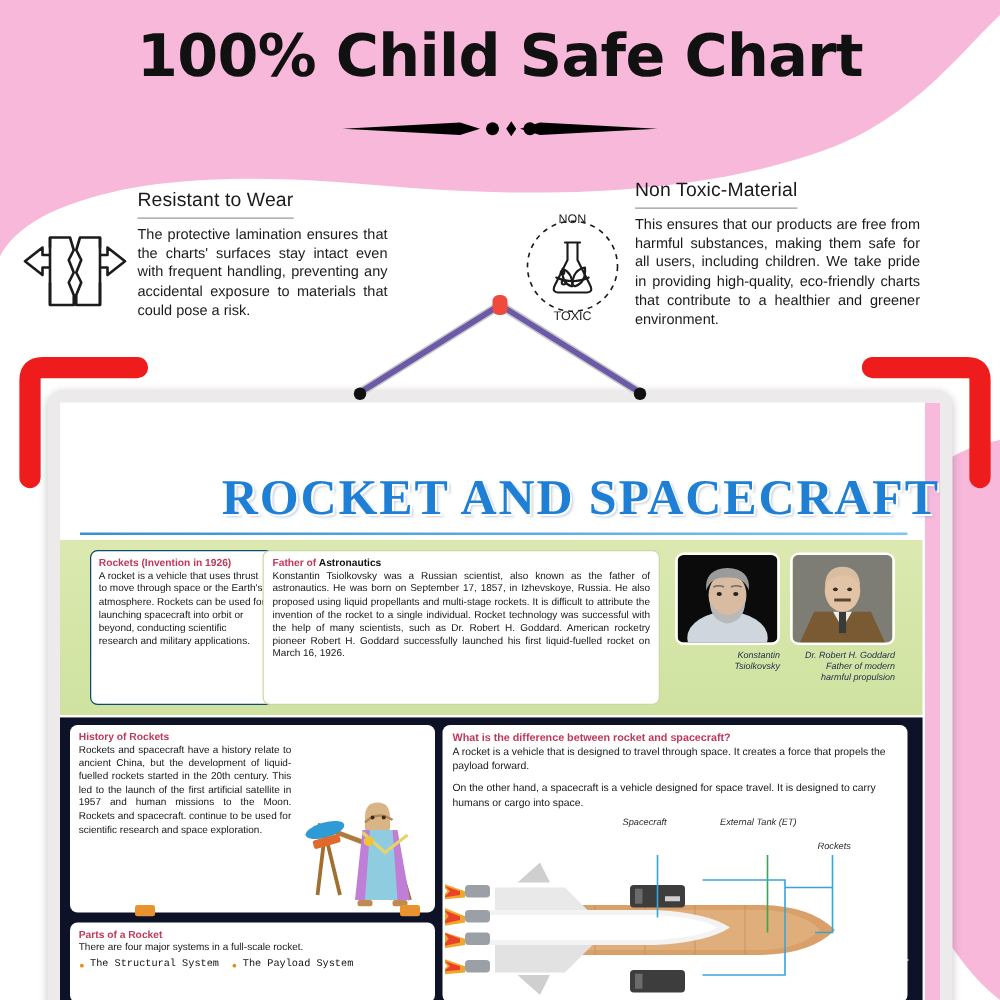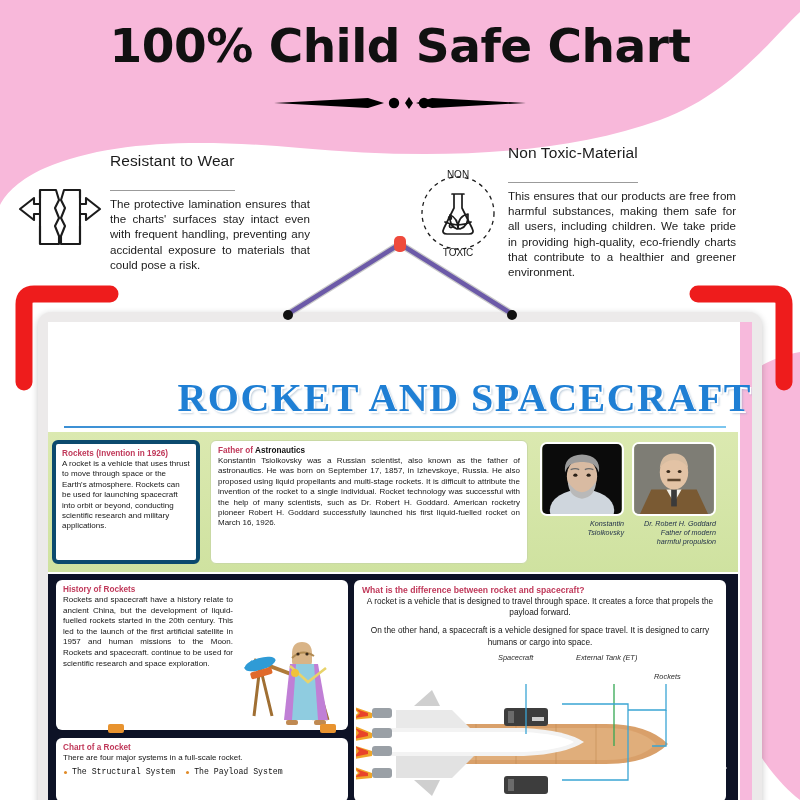--- a/index.html
+++ b/index.html
@@ -28,21 +28,21 @@
     white-space: nowrap;
   }
   .divider-orn { position: absolute; top: 92px; left: 272px; z-index: 4; }
 
   
   .feature { position: absolute; z-index: 4; }
   .feature .ftitle {
     font-size: 15.5px;
     color: #1b1b1b;
     border-bottom: 1.6px solid #9b9b9b;
-    padding-bottom: 20px;
+    padding-bottom: 4px;
     display: inline-block;
     margin-bottom: 5px;
     font-weight: 400;
     letter-spacing: .1px;
   }
   .feature .fbody {
     font-size: 11.6px;
     line-height: 15.2px;
     color: #1b1b1b;
     text-align: justify;
@@ -112,23 +112,23 @@
   }
   .card {
     position: absolute;
     background: #ffffff;
     border-radius: 6px;
     z-index: 3;
     overflow: hidden;
   }
   .card .ctitle { font-size: 8.2px; font-weight: 700; color: #c0395a; margin-bottom: 1px; }
   .card .ctitle .dark { color: #1a1a1a; }
-  .card .ctext { font-size: 8px; line-height: 10.4px; color: #161616; text-align: center; }
-
-  #card-rockets { top: 118px; left: 4px; width: 148px; height: 124px; padding: 5px 6px; border:4px solid #0c4a6e;}
+  .card .ctext { font-size: 8px; line-height: 10.4px; color: #161616; }
+
+  #card-rockets { top: 118px; left: 24px; width: 148px; height: 124px; padding: 5px 6px; border:1px solid #0c4a6e;}
   #card-rockets .ctext { text-align: left; }
   #card-father  { top: 118px; left: 162px; width: 318px; height: 124px; padding: 5px 7px; border:1px solid #c9d9a4;}
   #card-father .ctext { text-align: justify; }
 
   
   #portraits { position: absolute; top: 120px; left: 492px; width: 186px; z-index: 3; display:flex; gap:8px; }
   .portrait-box { width: 84px; }
   .portrait-img { width: 84px; height: 74px; border-radius: 7px; border: 2px solid #ffffff; overflow:hidden; display:block;}
   .portrait-cap {
     font-size: 7.2px; line-height: 9px; text-align: right; font-style: italic;
@@ -364,21 +364,21 @@
         <circle cx="69" cy="30" r="1.6" fill="#3a2b1d"></circle>
         <ellipse cx="57" cy="49" rx="4" ry="4" fill="#f0c23a"></ellipse>
         <rect x="48" y="96" width="12" height="5" rx="2" fill="#c08a52"></rect>
         <rect x="76" y="96" width="12" height="5" rx="2" fill="#c08a52"></rect>
       </svg>
     </div>
     <div class="clamp" style="top:402px; left:60px;"></div>
     <div class="clamp" style="top:402px; left:272px;"></div>
 
     <div class="card" id="card-parts">
-      <div class="ctitle">Chart of a Rocket</div>
+      <div class="ctitle">Parts of a Rocket</div>
       <div class="plead">There are four major systems in a full-scale rocket.</div>
       <div class="parts-cols">
         <ul>
           <li>The Structural System</li>
         </ul>
         <ul>
           <li>The Payload System</li>
         </ul>
       </div>
     </div>

